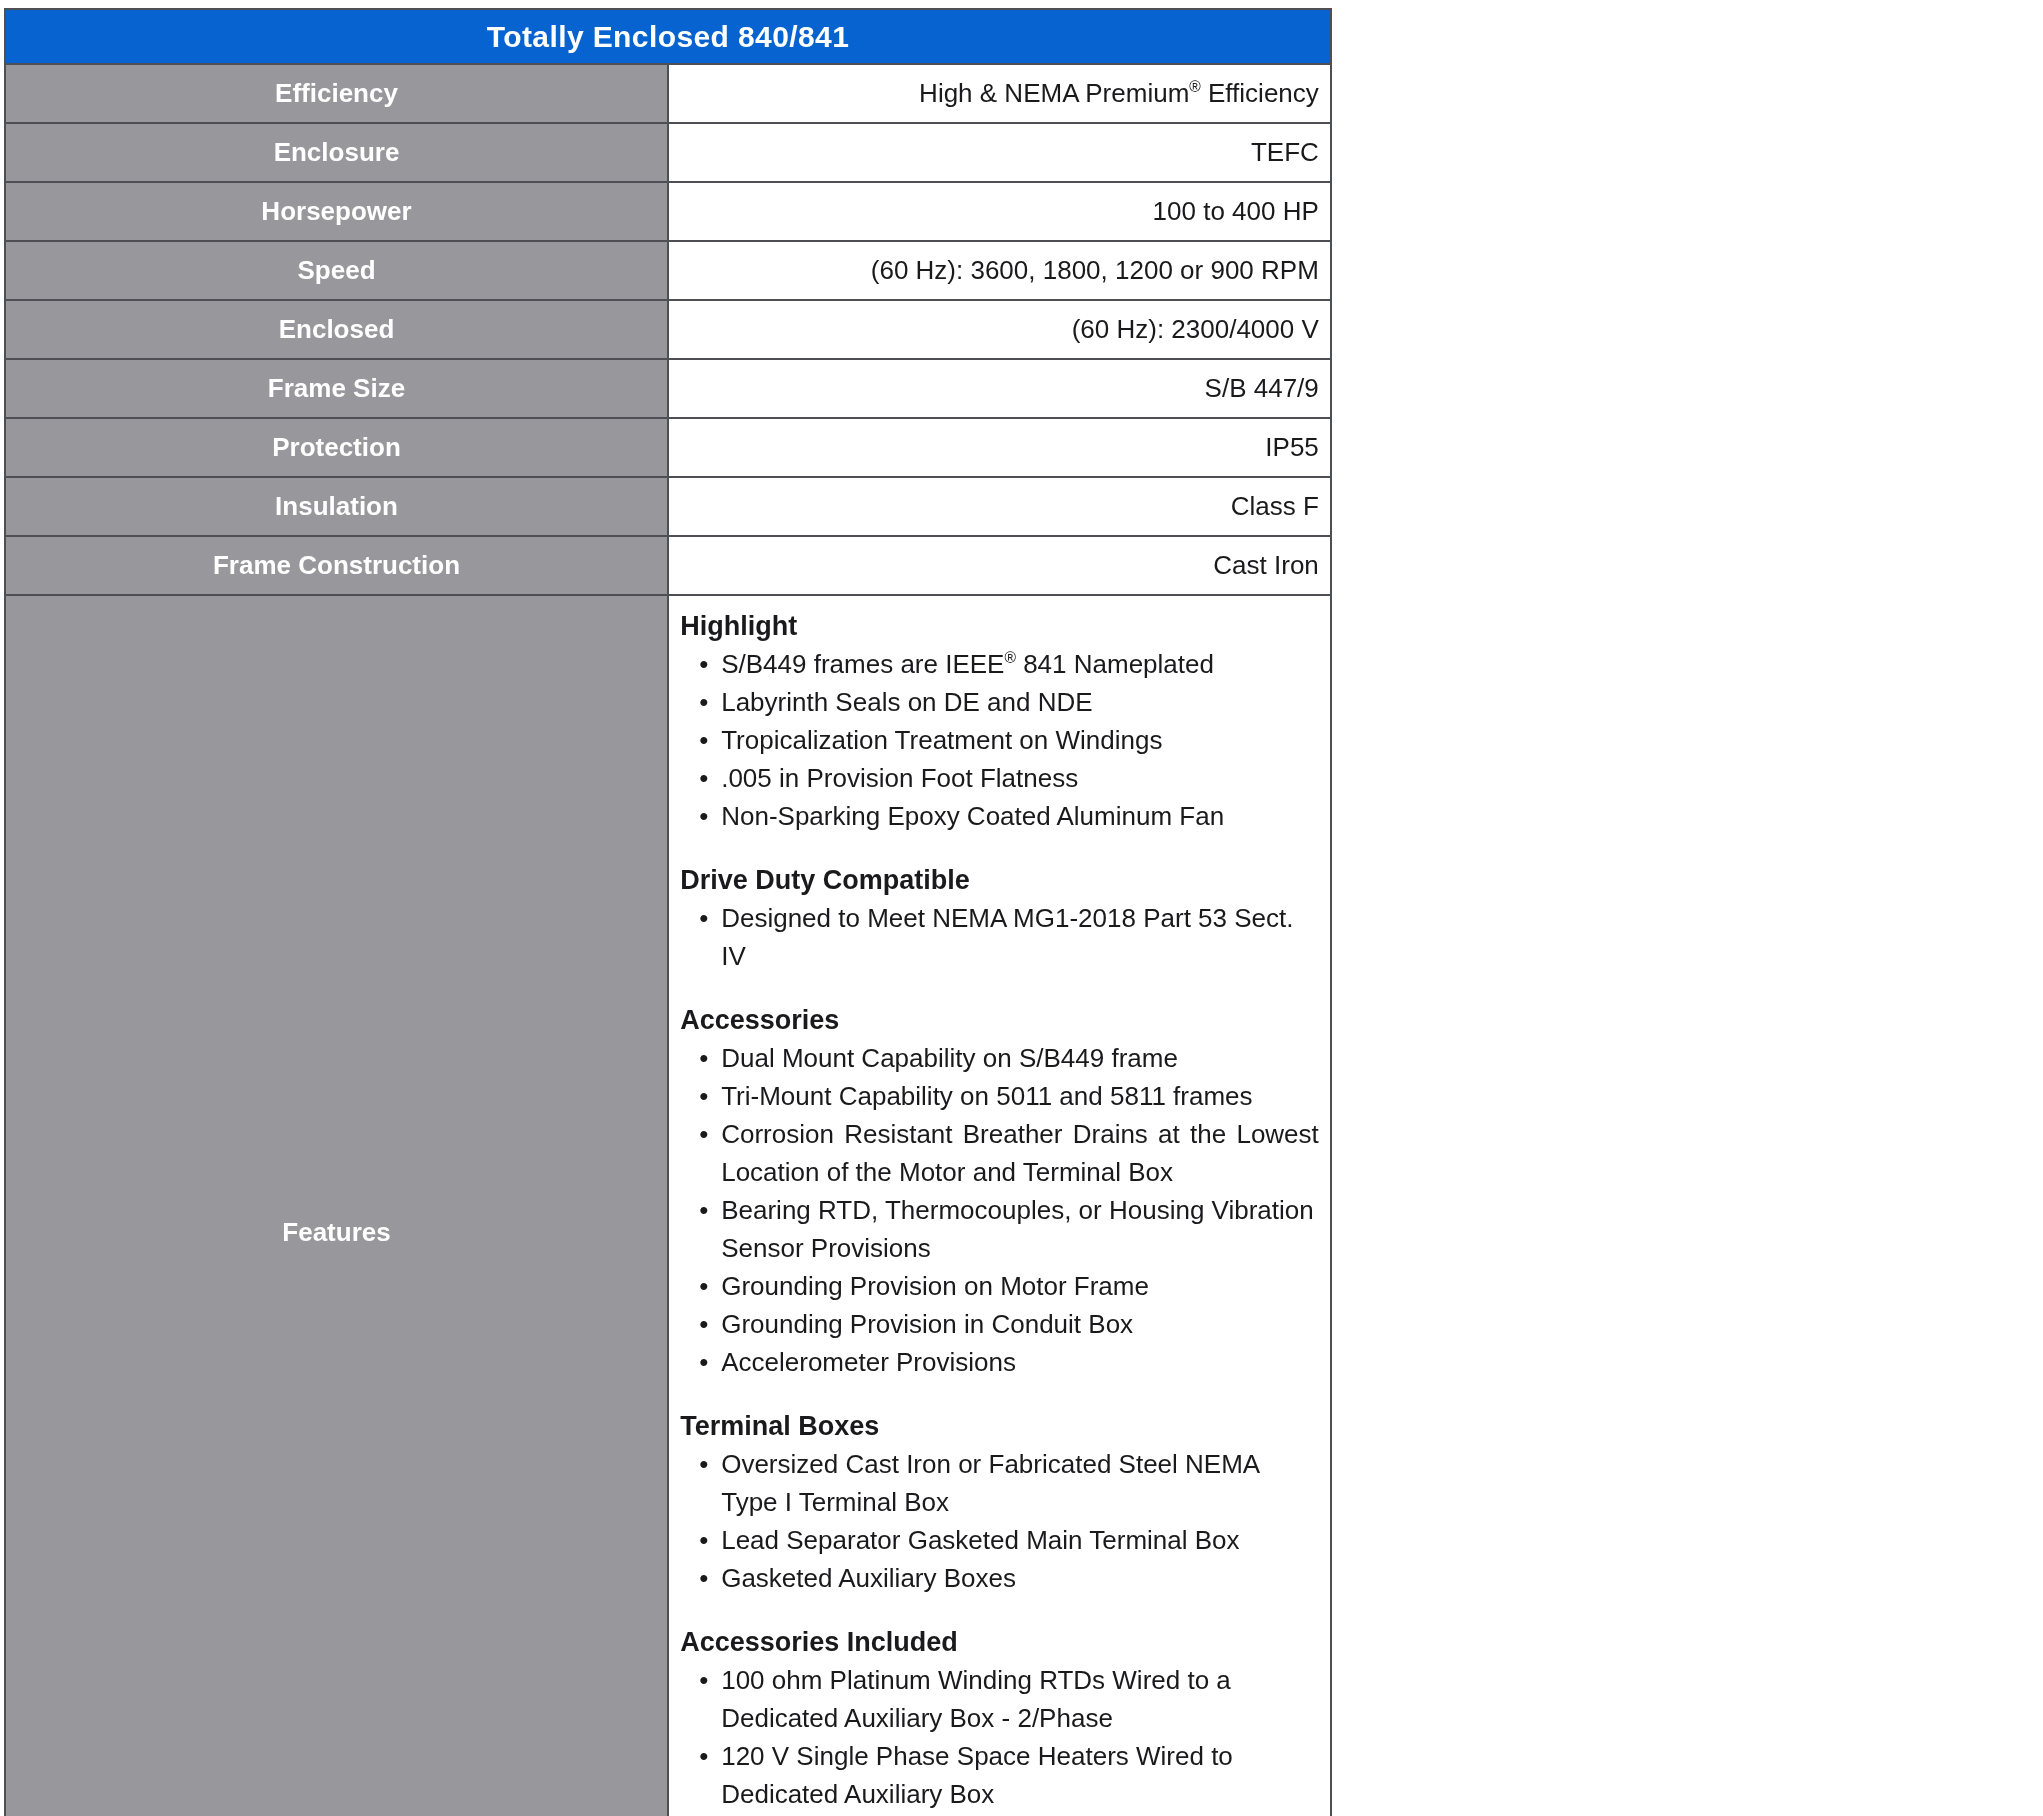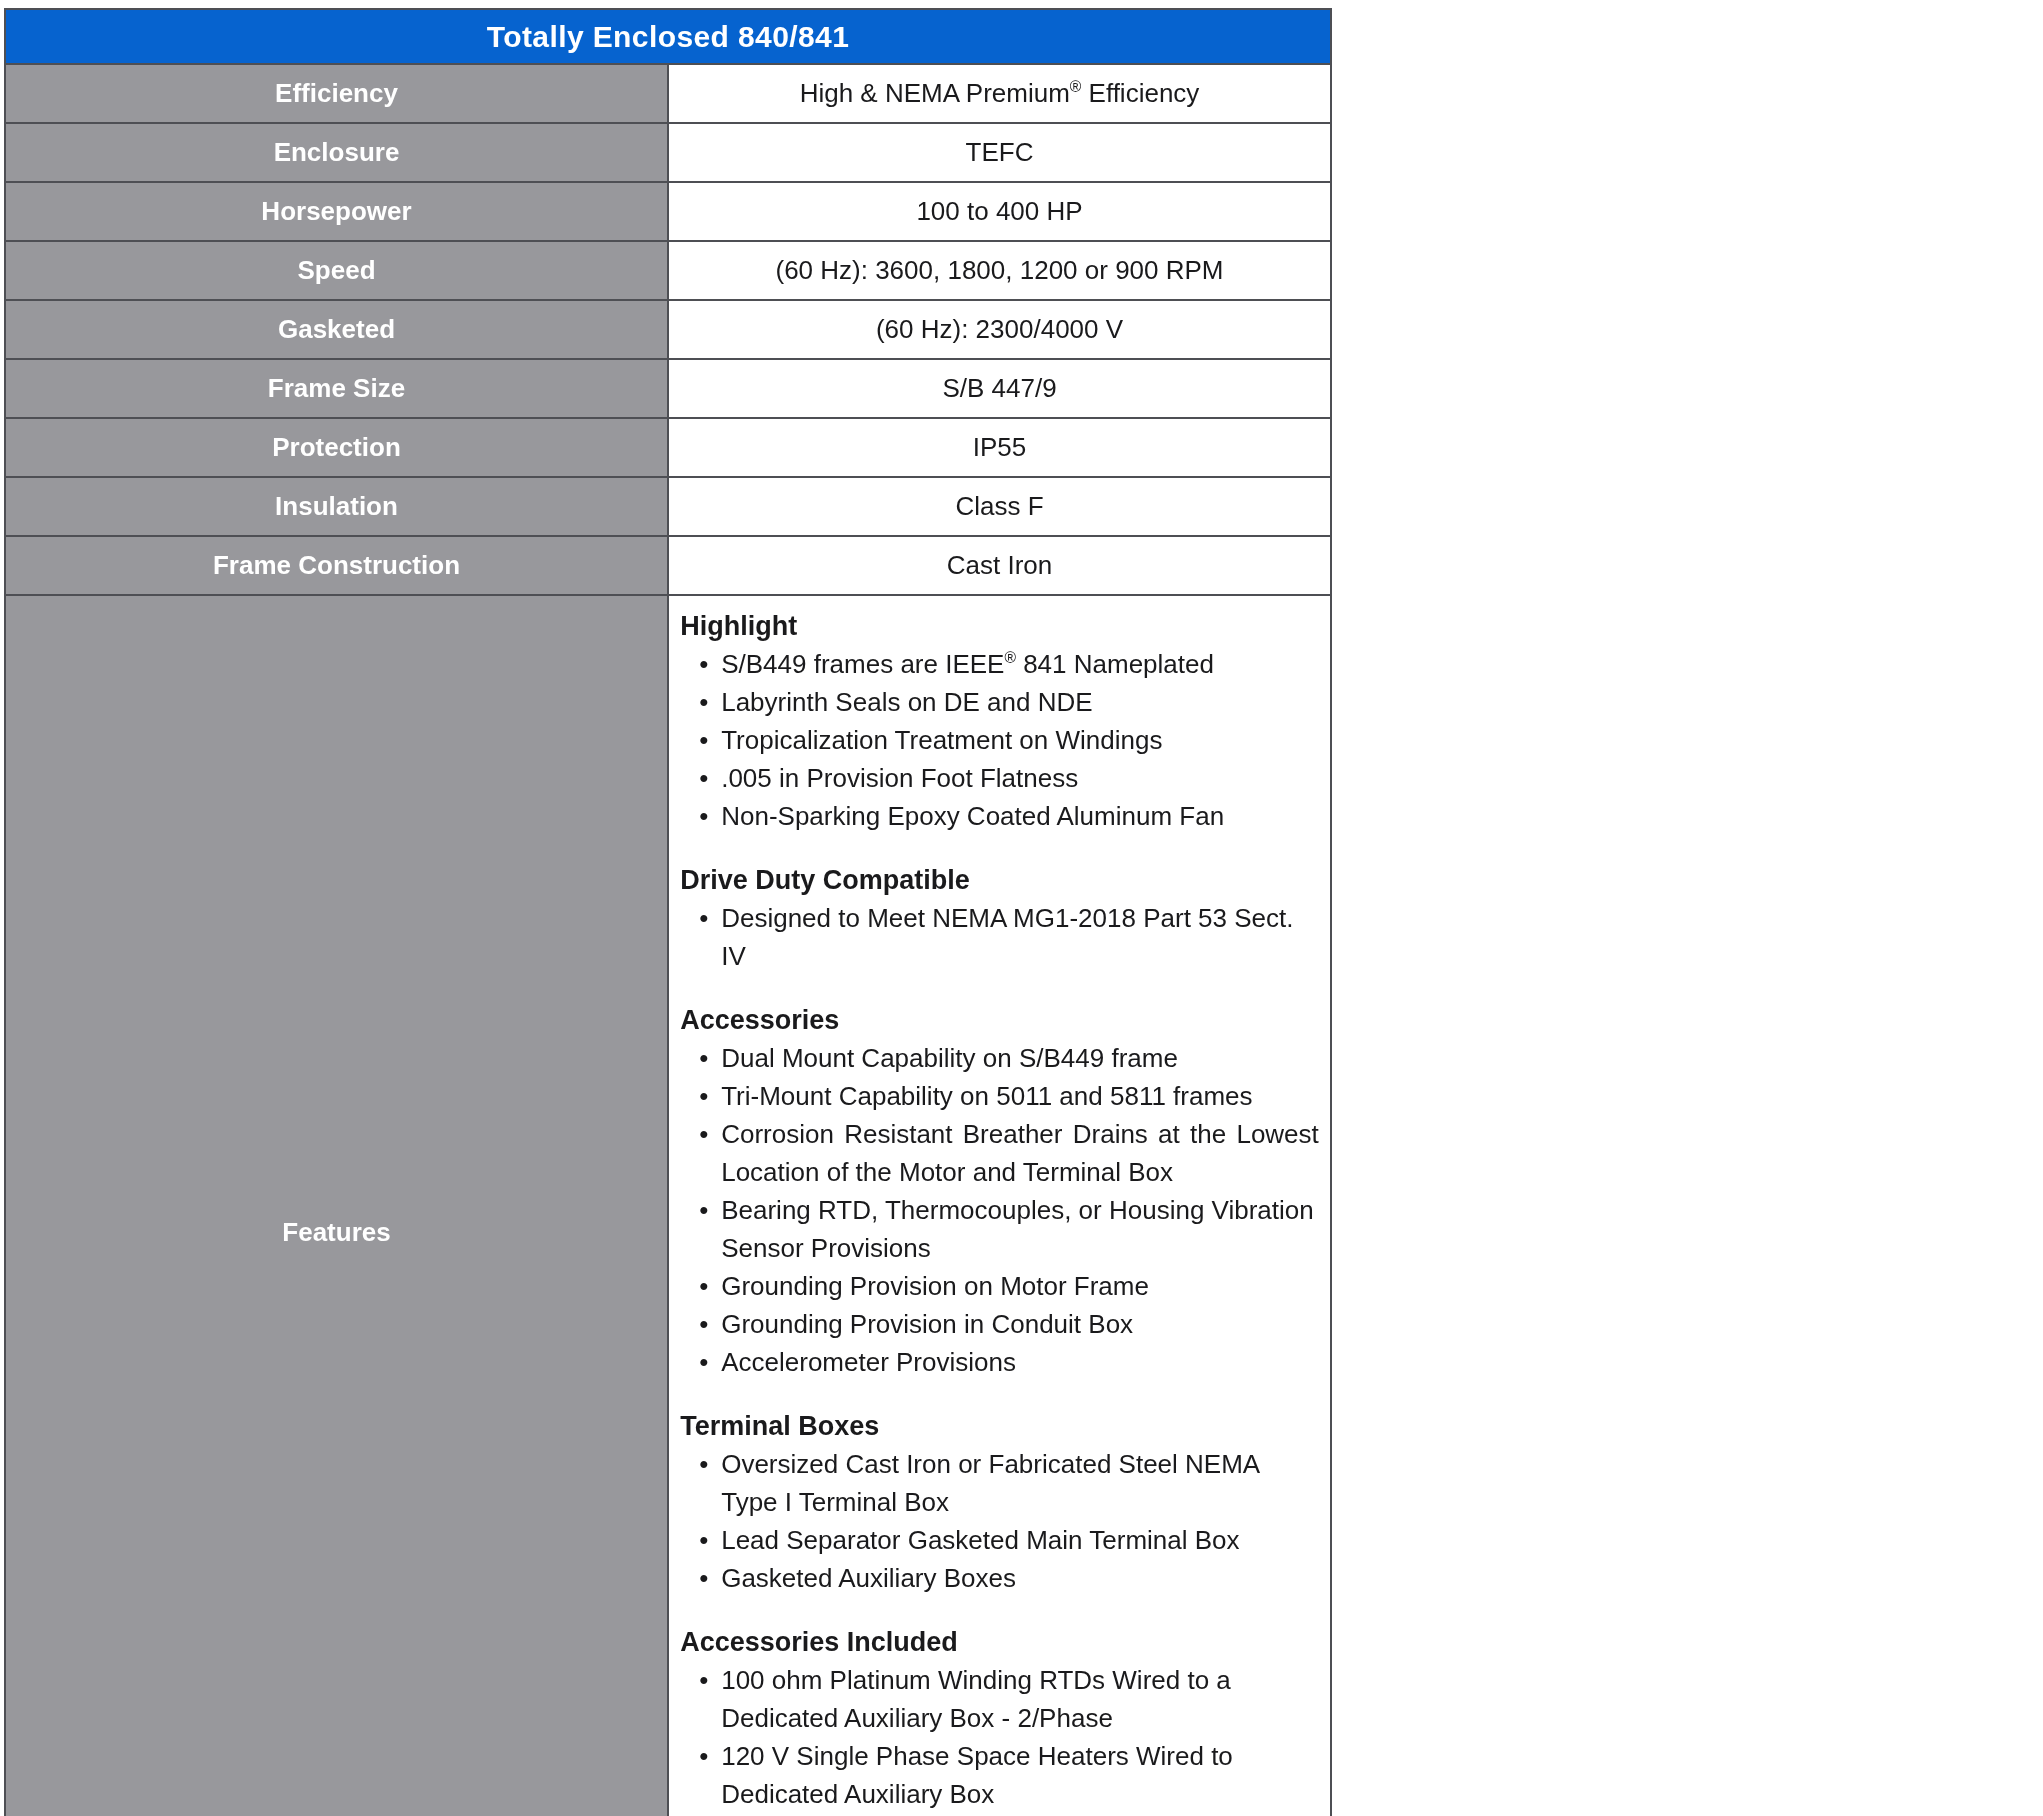--- a/index.html
+++ b/index.html
@@ -42,21 +42,21 @@
     background: #98989c;
     color: #ffffff;
     font-weight: bold;
     font-size: 26px;
     text-align: center;
     width: 390px;
   }
   .value-cell {
     background: #ffffff;
     font-size: 26px;
-    text-align: center;
+    text-align: right;
     padding: 0 11.2px 0 11.2px;
   }
   tr.spec-row {
     height: 59px;
     padding-left: 38px;
   }
   sup.reg {
     font-size: 60%;
     vertical-align: super;
     line-height: 0;
@@ -115,21 +115,21 @@
     </tr>
     <tr class="spec-row">
       <th class="label-cell">Horsepower</th>
       <td class="value-cell">100 to 400 HP</td>
     </tr>
     <tr class="spec-row">
       <th class="label-cell">Speed</th>
       <td class="value-cell">(60 Hz): 3600, 1800, 1200 or 900 RPM</td>
     </tr>
     <tr class="spec-row">
-      <th class="label-cell">Gasketed</th>
+      <th class="label-cell">Enclosed</th>
       <td class="value-cell">(60 Hz): 2300/4000 V</td>
     </tr>
     <tr class="spec-row">
       <th class="label-cell">Frame Size</th>
       <td class="value-cell">S/B 447/9</td>
     </tr>
     <tr class="spec-row">
       <th class="label-cell">Protection</th>
       <td class="value-cell">IP55</td>
     </tr>

